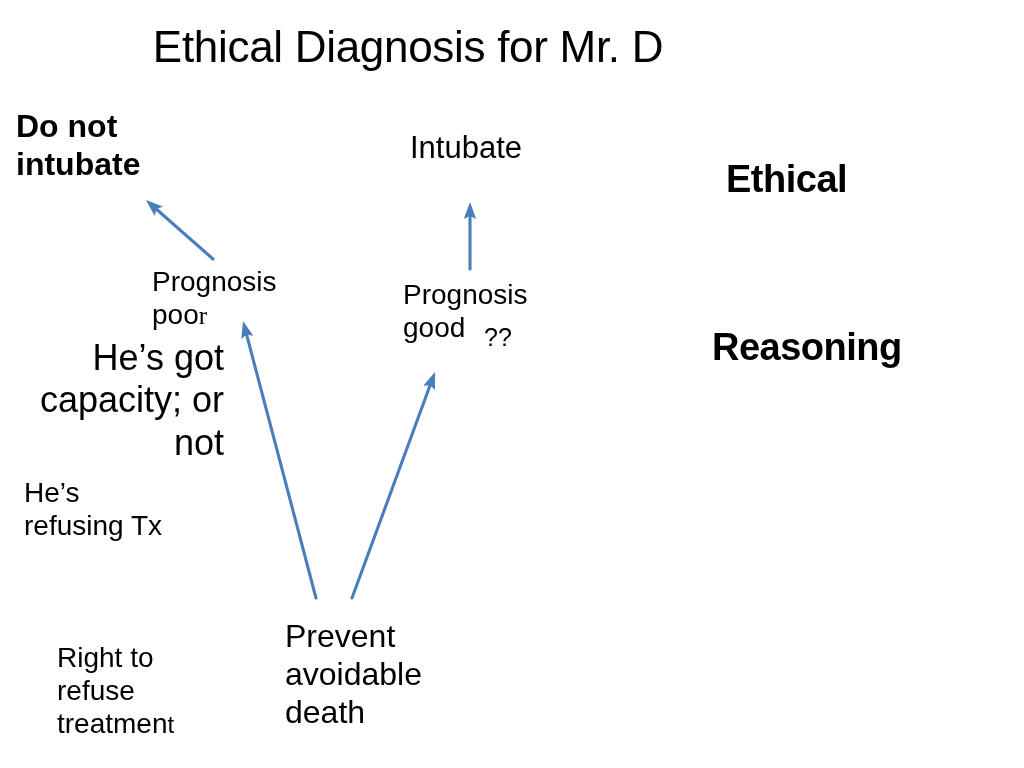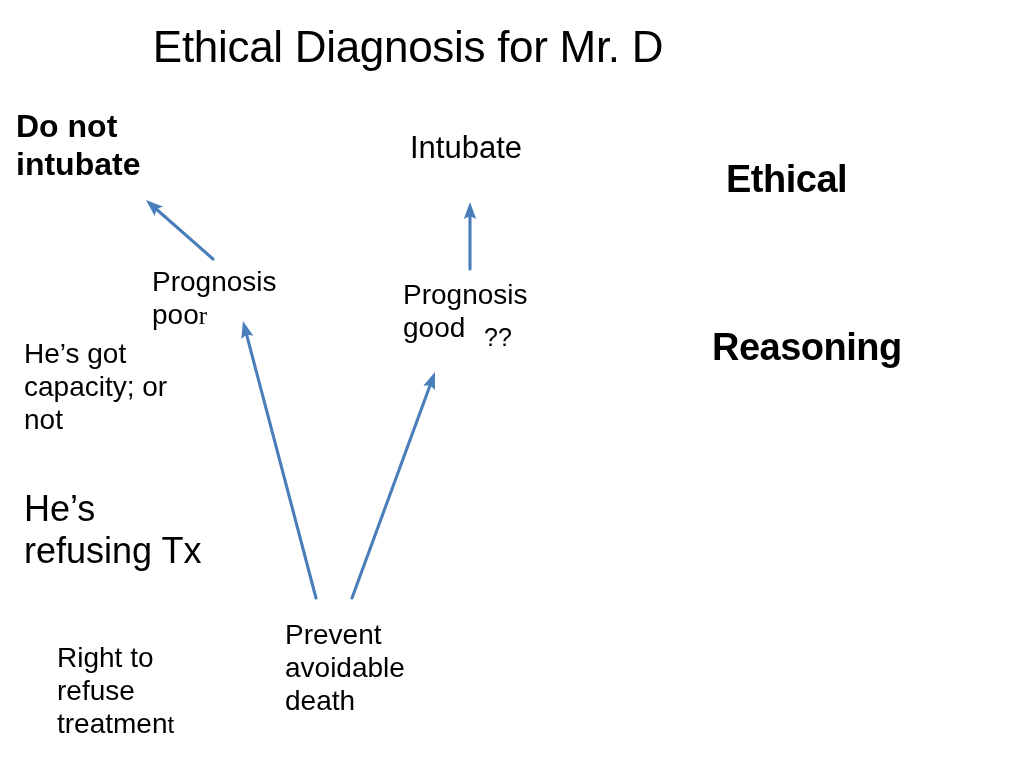--- a/index.html
+++ b/index.html
@@ -54,27 +54,27 @@
     left: 152px; top: 265px; width: 200px; font-size: 28px;
   }
   #prognosis-poor .tail {
     font-family: "Liberation Serif", serif;
     font-size: 25px;
   }
 
   #prognosis-good { left: 403px; top: 278px; width: 170px; font-size: 28px; }
   #qq { left: 484px; top: 323px; font-size: 25px; }
 
-  #capacity   { left: 24px; top: 337px; width: 200px; font-size: 28px; }
-  #refusing   { left: 24px; top: 476px; width: 200px; font-size: 36px; margin-top: 12px; }
+  #capacity   { left: 24px; top: 337px; width: 200px; font-size: 36px; text-align: right; }
+  #refusing   { left: 24px; top: 476px; width: 200px; font-size: 28px; }
   #right-refuse { left: 57px; top: 641px; width: 210px; font-size: 28px; }
   #right-refuse .tail {
     font-size: 24px;
   }
-  #prevent    { left: 285px; top: 618px; width: 180px; font-size: 28px; }
+  #prevent    { left: 285px; top: 618px; width: 180px; font-size: 32px; }
 
   #arrow-layer {
     position: absolute;
     left: 0; top: 0;
     width: 1024px;
     height: 768px;
     pointer-events: none;
   }
 </style>
 </head>

